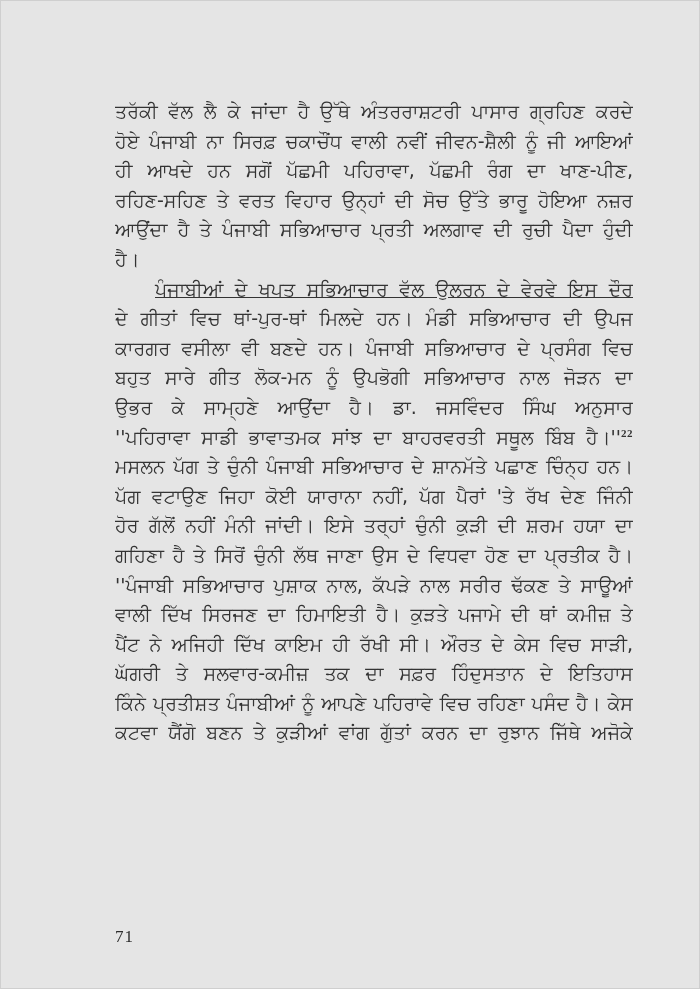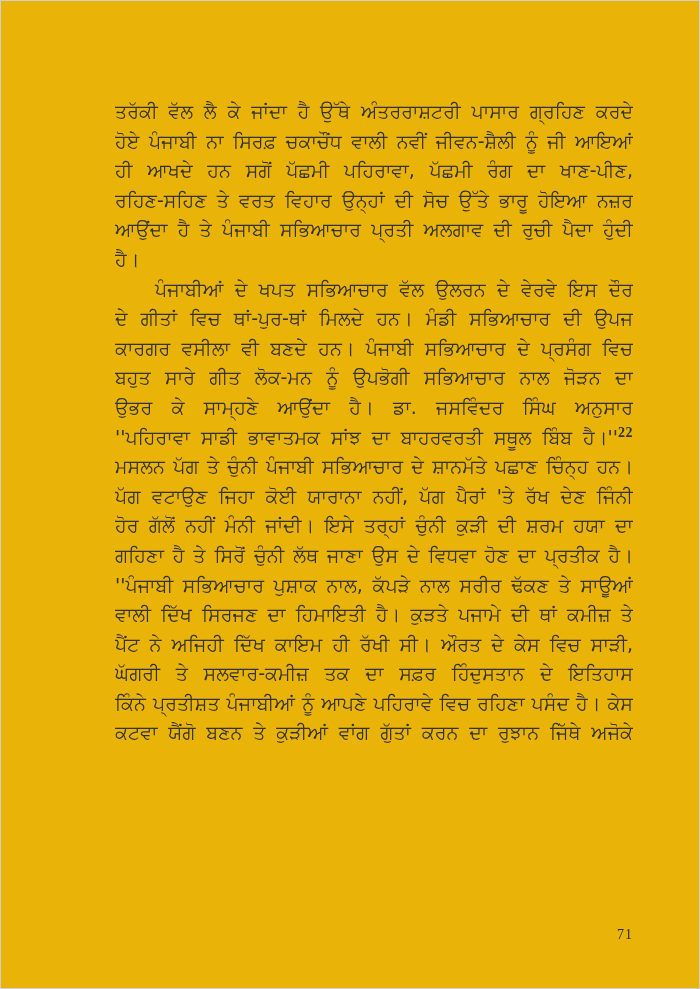--- a/index.html
+++ b/index.html
@@ -4,21 +4,21 @@
 <style>
   html, body {
     margin: 0;
     padding: 0;
     background: #ffffff;
   }
   .page {
     position: relative;
     width: 700px;
     height: 989px;
-    background: #eab308;
+    background: #e5e5e5;
     box-sizing: border-box;
     border: 1px solid #cfcfcf;
     overflow: hidden;
     font-family: "DejaVu Sans", sans-serif;
   }
   .text-block {
     position: absolute;
     left: 114px;
     top: 96px;
     width: 518px;
@@ -32,37 +32,38 @@
     
     text-align-last: justify;
     overflow: hidden;
     white-space: nowrap;
   }
   .line.para-end {
     text-align-last: left;
   }
   .line.indent {
     text-indent: 40px;
+    text-decoration: underline;
   }
   .fn-ref {
     font-family: "Liberation Serif", serif;
     font-weight: bold;
-    font-size: 14px;
+    font-size: 11px;
     line-height: 0;
     vertical-align: super;
     letter-spacing: 0.5px;
   }
   .page-number {
     position: absolute;
     left: 114px;
     width: 518px;
     top: 926px;
-    text-align: right;
+    text-align: left;
     font-family: "Liberation Serif", serif;
-    font-size: 14px;
+    font-size: 17px;
     color: #2b2b2b;
     letter-spacing: 1px;
   }
 </style>
 </head>
 <body>
 
 <div class="page">
   <div class="text-block" id="text-block">
       <div class="line">ਤਰੱਕੀ ਵੱਲ ਲੈ ਕੇ ਜਾਂਦਾ ਹੈ ਉੱਥੇ ਅੰਤਰਰਾਸ਼ਟਰੀ ਪਾਸਾਰ ਗ੍ਰਹਿਣ ਕਰਦੇ</div>

